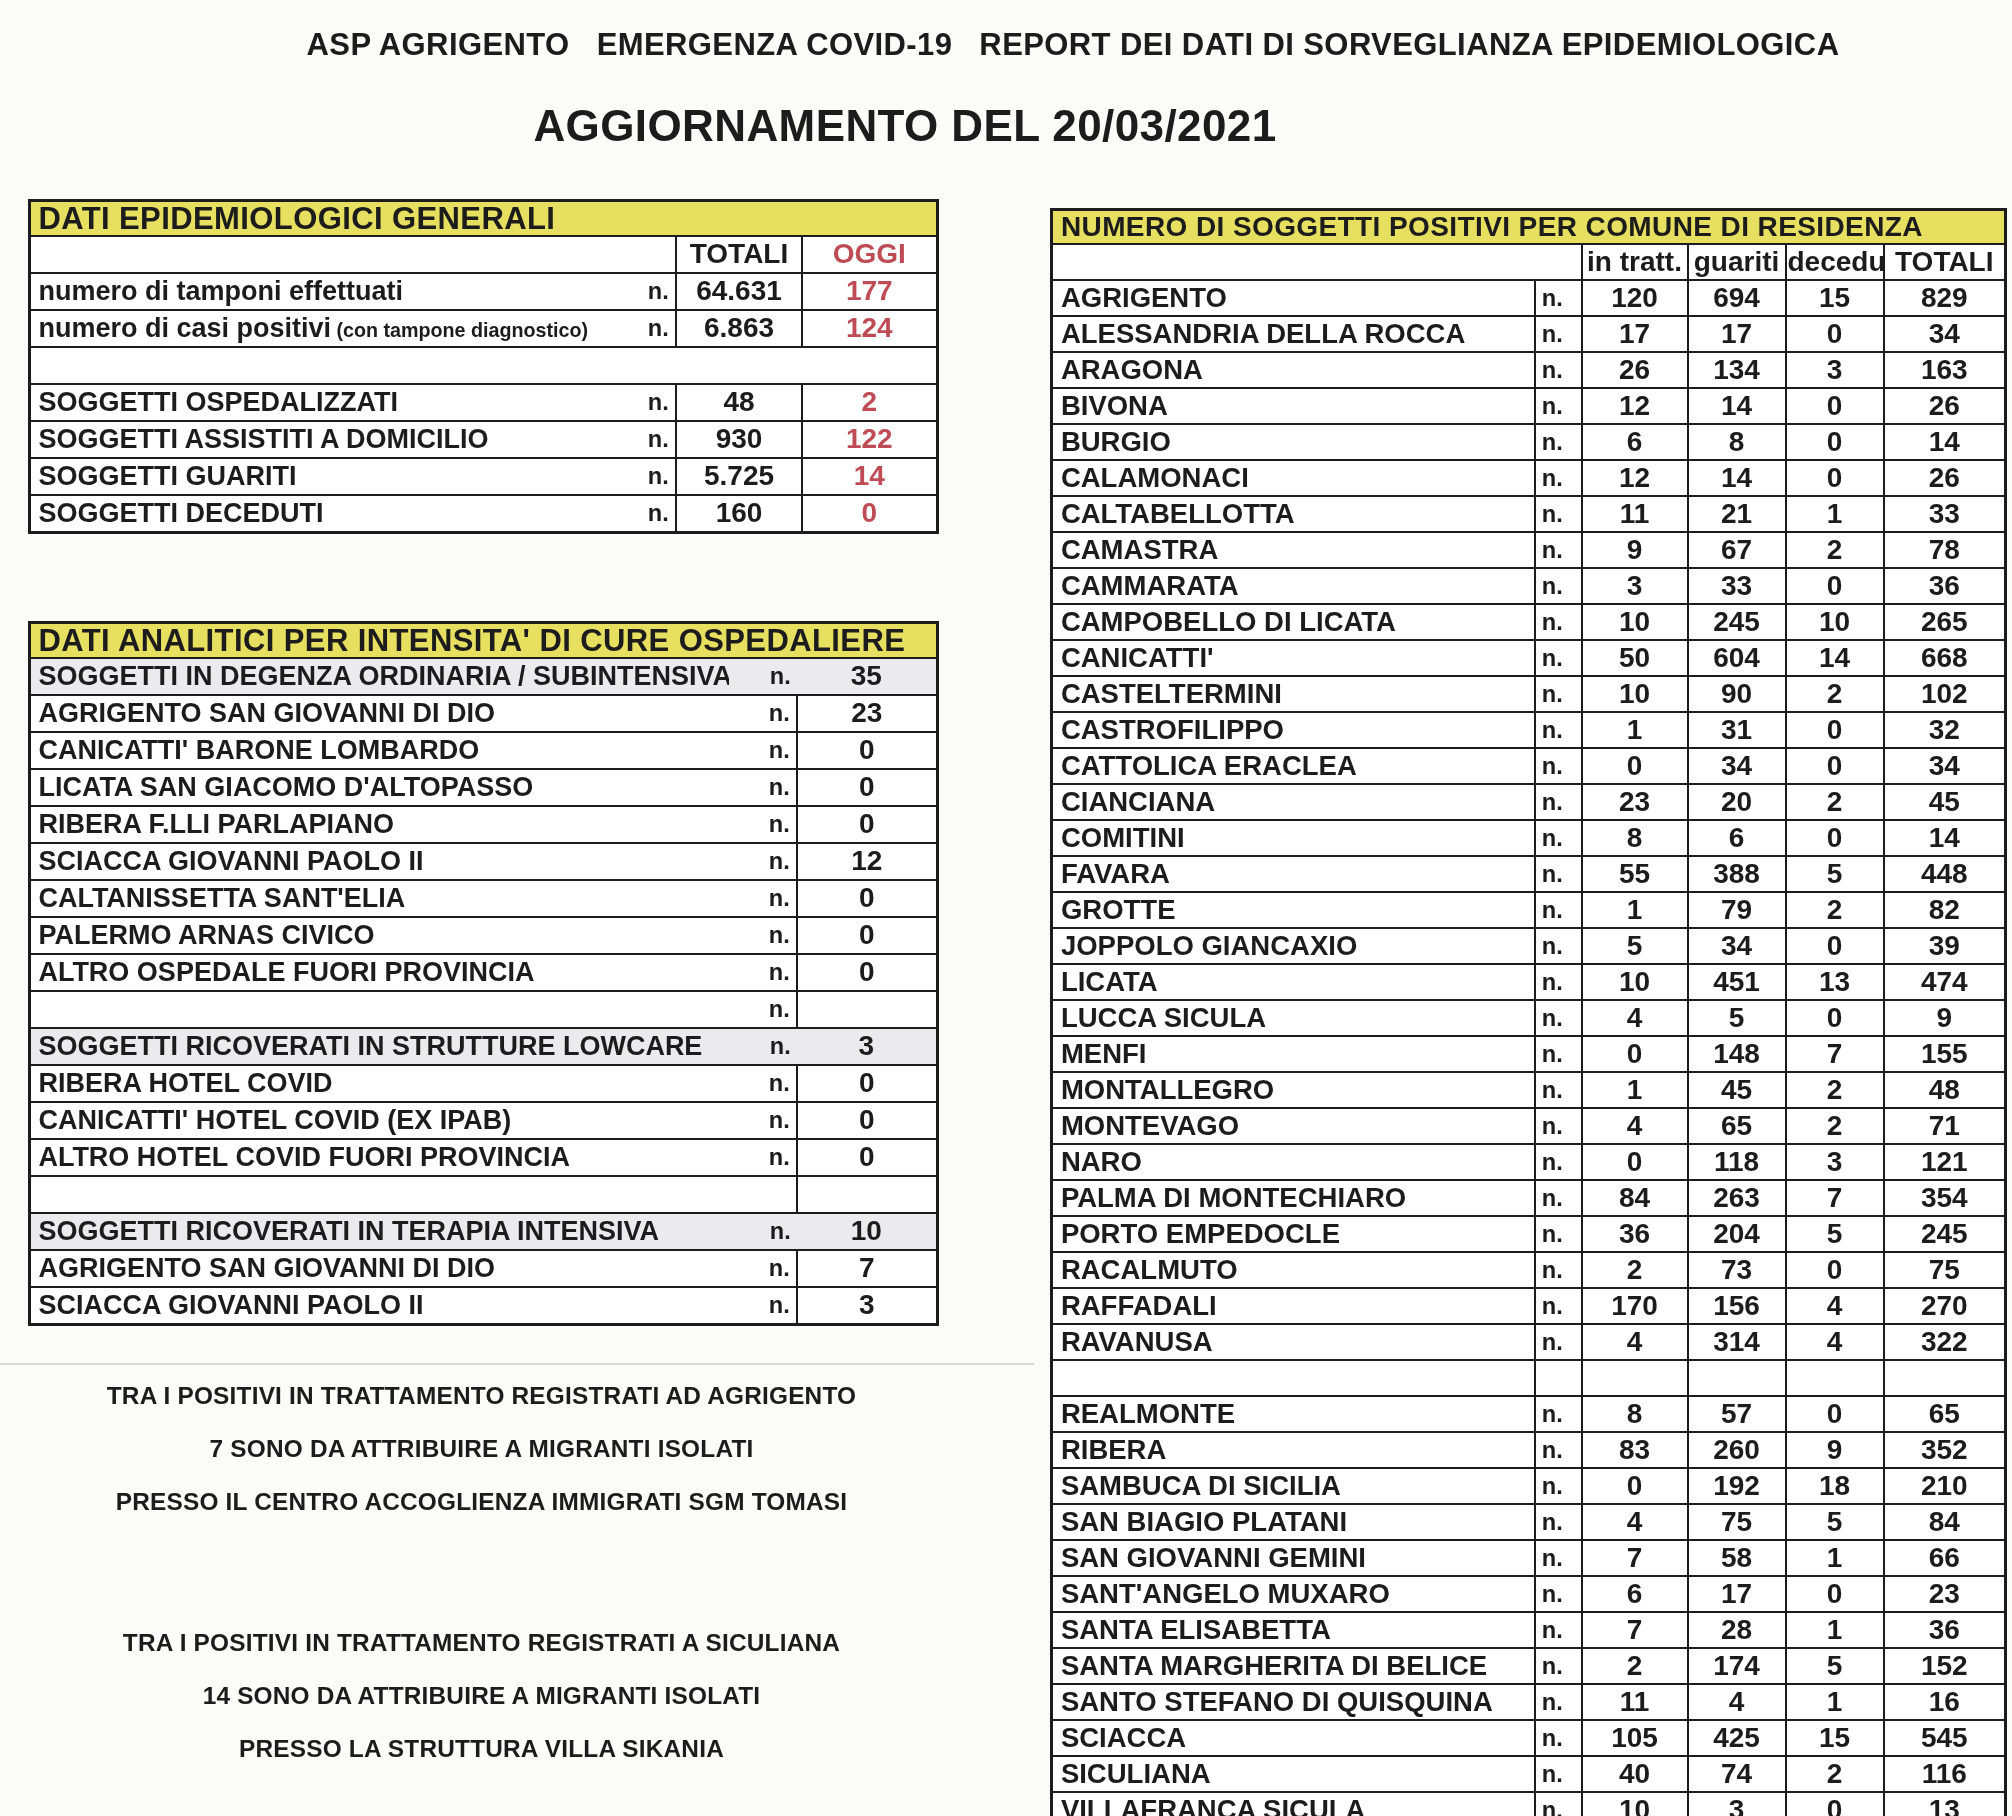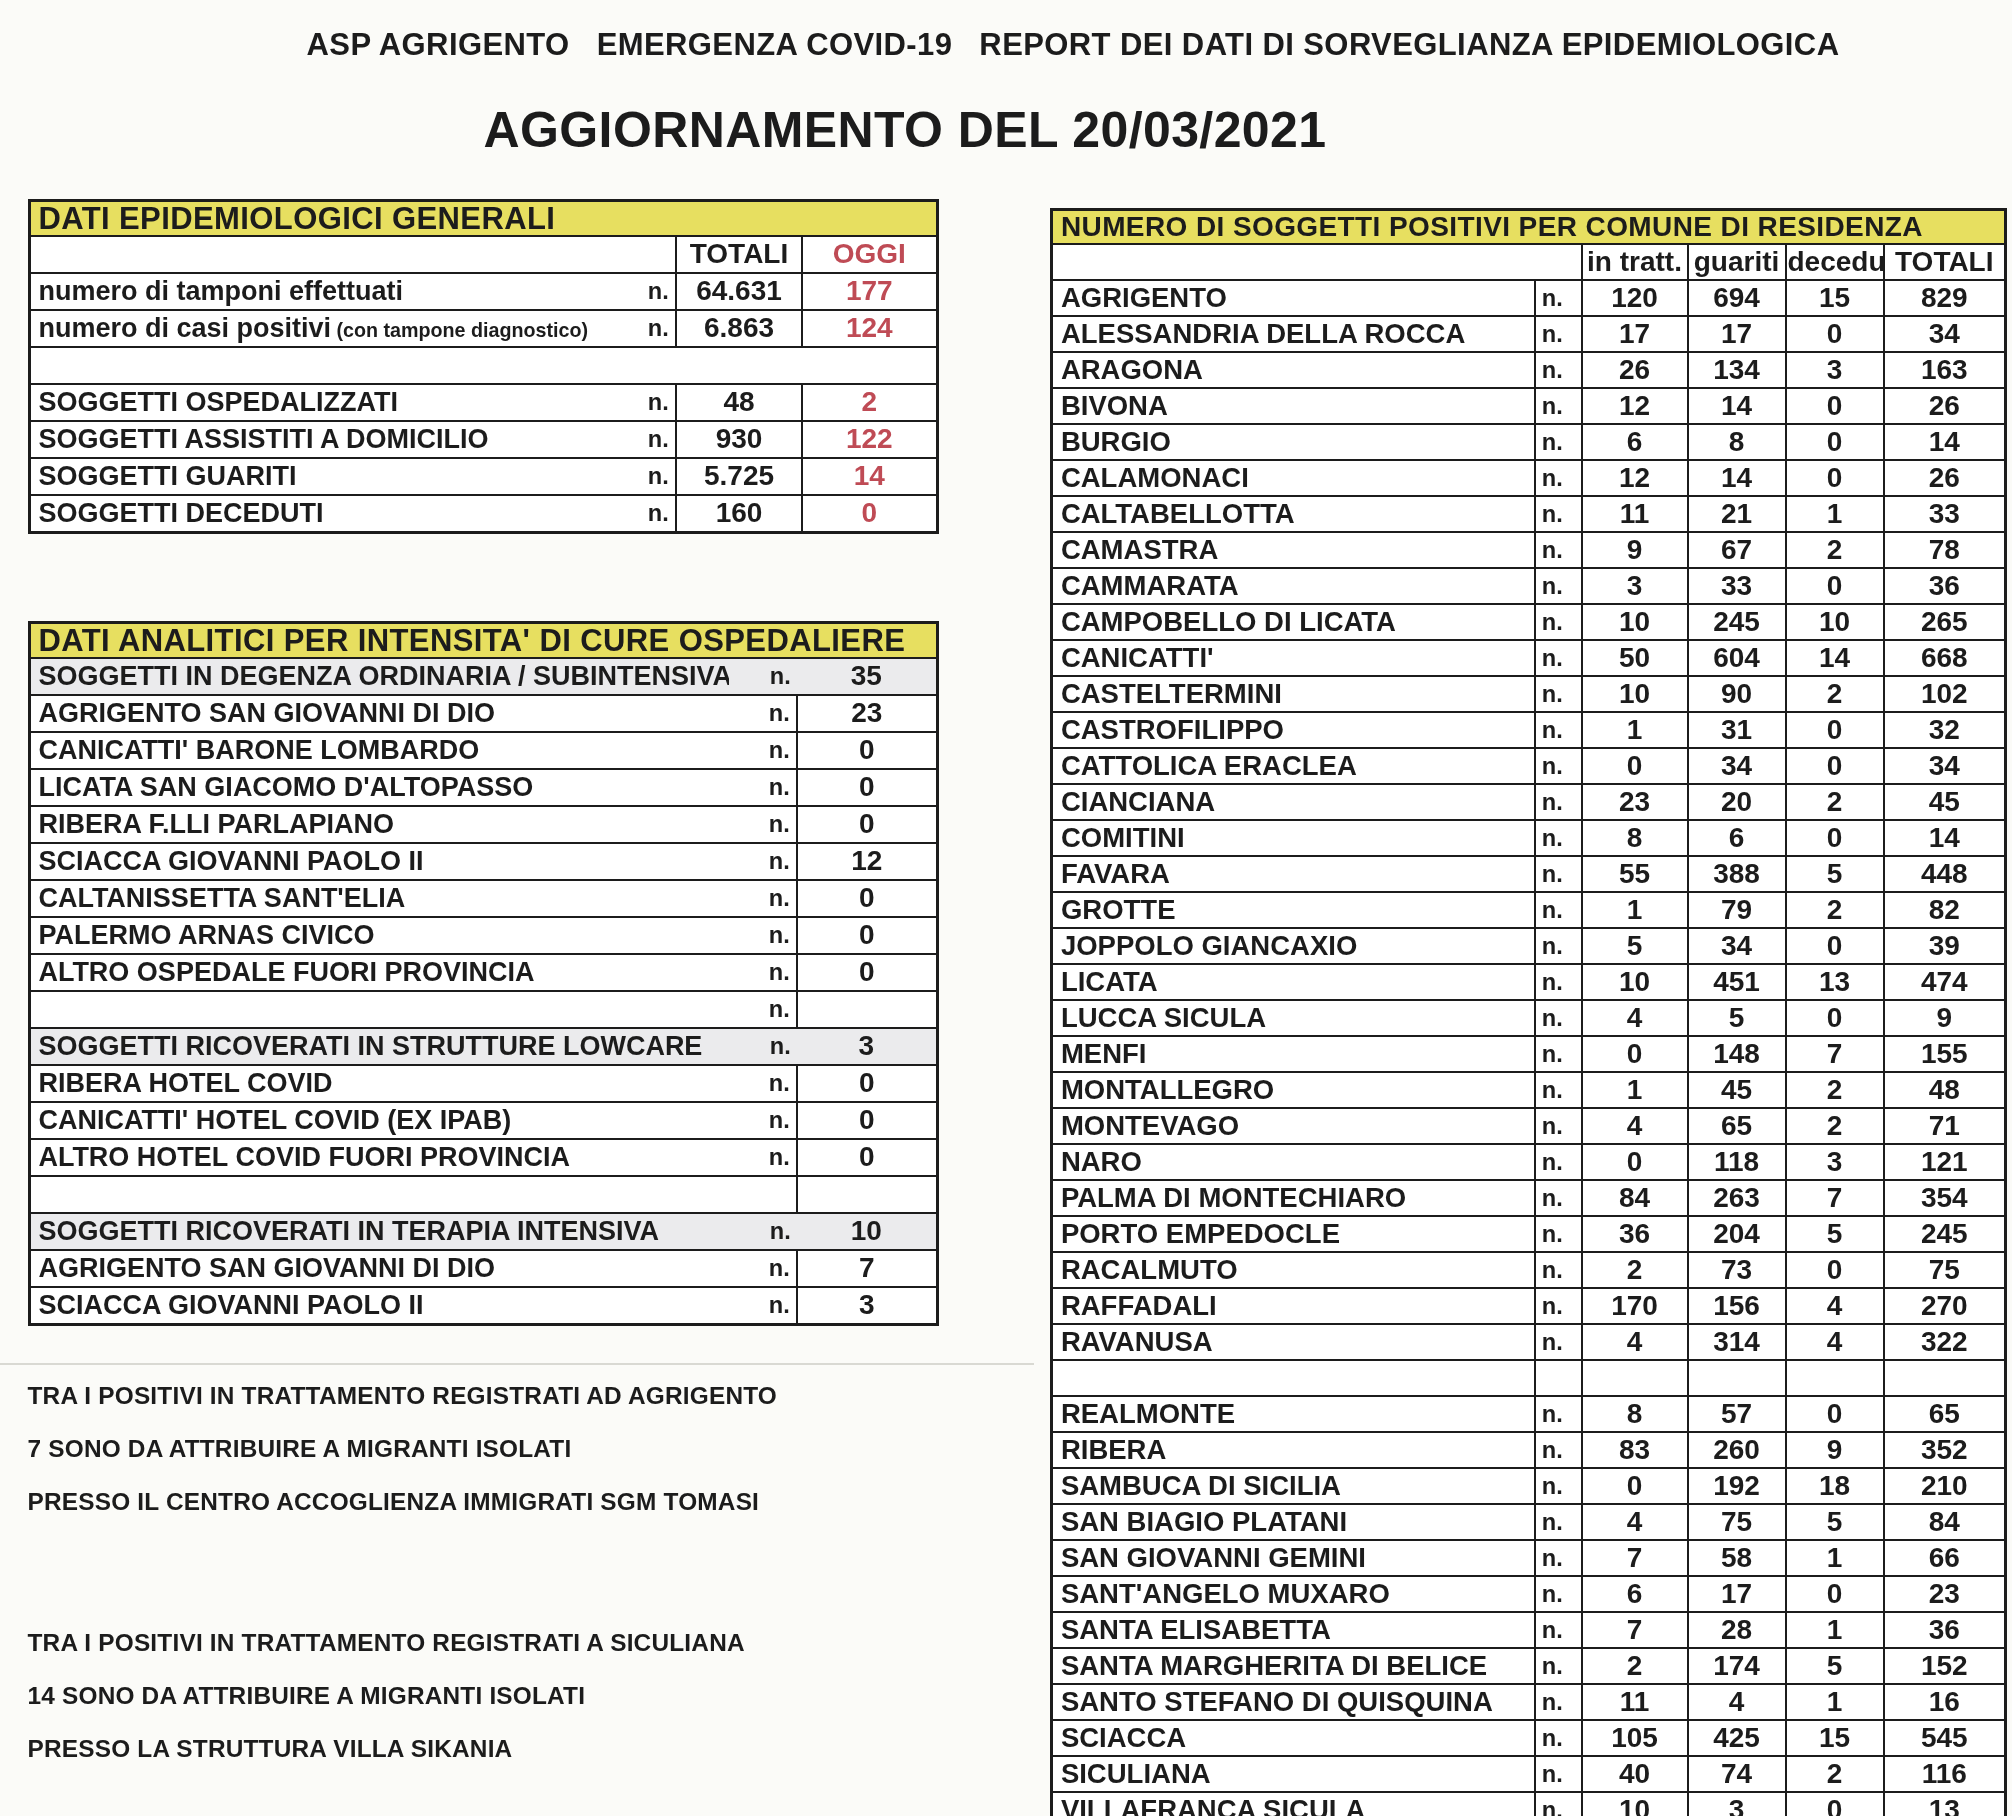--- a/index.html
+++ b/index.html
@@ -14,21 +14,21 @@
     position:relative;width:2013px;height:1817px;background:var(--paper);
     font-family:"Liberation Sans",sans-serif;font-weight:bold;color:var(--ink);
     overflow:hidden;
   }
   .doc-title{
     position:absolute;top:27px;left:0;width:2146px;text-align:center;
     font-size:31px;letter-spacing:0.4px;white-space:pre;
   }
   .doc-update{
     position:absolute;top:101px;left:0;width:1810px;text-align:center;
-    font-size:50px;letter-spacing:0.4px;
+    font-size:44px;letter-spacing:0.4px;
   }
   table.tbl{
     position:absolute;border-collapse:collapse;table-layout:fixed;
     background:#fff;border:3.9px solid var(--ink);
   }
   table.tbl td{border:2.4px solid var(--ink);overflow:hidden;white-space:nowrap;line-height:1.02;vertical-align:middle;}
   .title-cell{background:var(--yellow);font-size:31px;height:31px;padding:0 7.9px;letter-spacing:0.4px;}
   .blank-head{background:#fff;}
   .col-head{font-size:28px;text-align:center;height:35px;}
   .red{color:var(--red);}
@@ -45,21 +45,21 @@
   #hospital-table{left:27.5px;top:621px;width:908px;}
   #hospital-table td{height:33px;}
   .comuni-wrap{position:absolute;left:1042px;top:208px;width:962px;height:1608px;overflow:hidden;padding-left:8px;}
   #comuni-table{position:relative;width:955px;}
   #comuni-table td{height:32px;}
   #comuni-table .title-cell{font-size:28px;}
   #comuni-table .lab{font-size:27.5px;border-right:2.4px solid var(--ink) !important;}
   #comuni-table .ncell{font-size:23.6px;text-align:left;padding:0 3.1px 0 6.3px;border-left:2.4px solid var(--ink) !important;width:47px;}
   tr.seam td{height:9.4px;border-top:2.4px solid var(--ink);border-bottom:2.4px solid var(--ink);}
   .notes{
-    position:absolute;left:27.5px;top:1369px;width:908px;text-align:left;
+    position:absolute;left:27.5px;top:1369px;width:908px;text-align:center;
     font-size:24.4px;line-height:53px;letter-spacing:0.2px;
   }
   .notes .para + .para{margin-top:88px;}
   .page-seam{position:absolute;left:0;top:1363px;width:1034px;height:1.6px;background:#d9d9d3;}
 </style>
 </head>
 <body>
 
 <div class="page">
 

